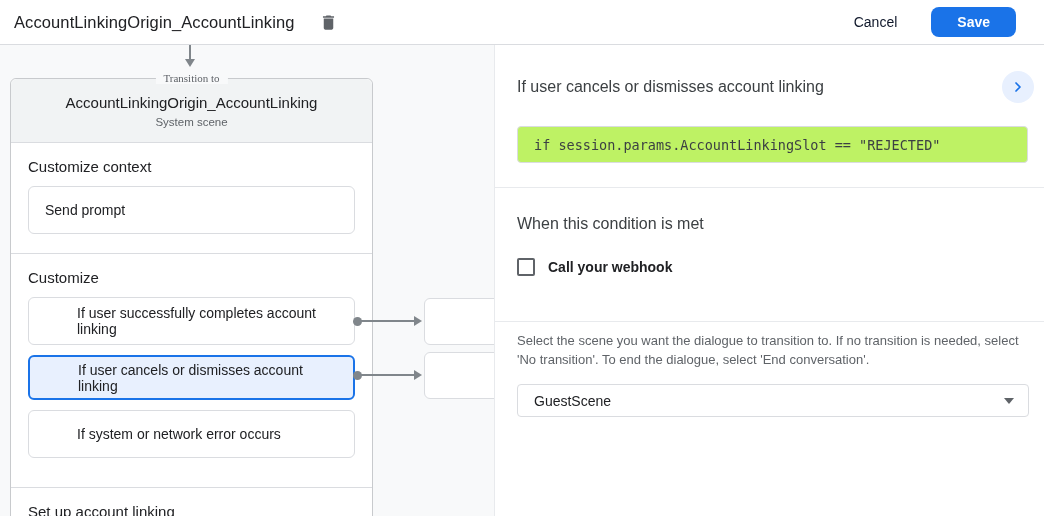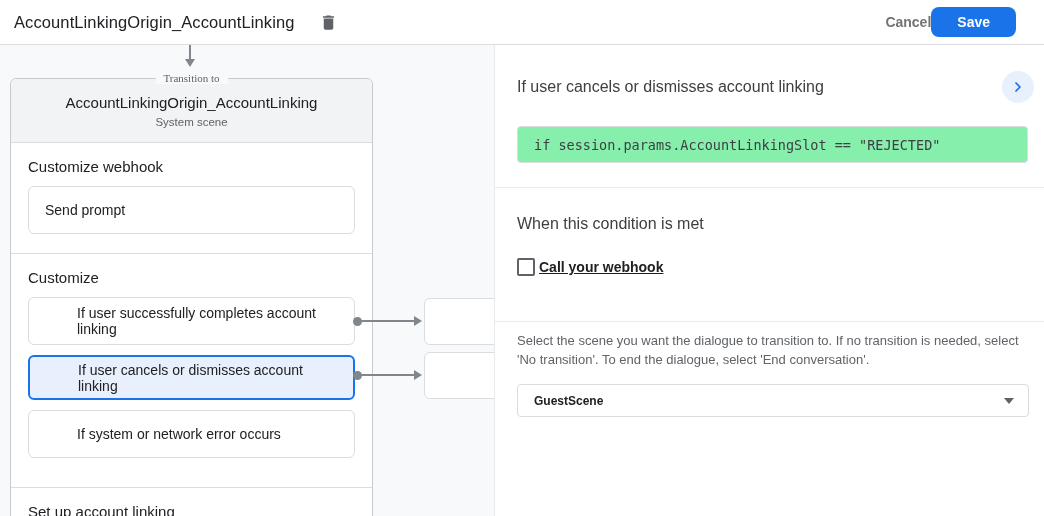--- a/index.html
+++ b/index.html
@@ -6,22 +6,22 @@
   html,body { width:1044px; height:516px; overflow:hidden; background:#fff;
     font-family:"Liberation Sans", sans-serif; color:#202124; }
 
   
   .topbar { height:45px; display:flex; align-items:center; padding:0 14px;
     border-bottom:1px solid #dadce0; background:#fff; }
   .topbar-title { font-size:16.5px; color:#202124; letter-spacing:.1px; }
   .trash-btn { margin-left:20px; background:none; border:none; cursor:pointer;
     display:flex; align-items:center; padding:4px; }
   .topbar-spacer { flex:1; }
-  .cancel-btn { background:none; border:none; color:#737373; font-size:14px;
-    font-weight:700; cursor:pointer; font-family:inherit; }
+  .cancel-btn { background:none; border:none; color:#0f172a; font-size:14px;
+    font-weight:400; cursor:pointer; margin-right:34px; font-family:inherit; }
   .save-btn { background:#1a73e8; color:#fff; border:none; border-radius:8px;
     font-size:14px; font-weight:600; padding:7px 26px; cursor:pointer;
     margin-right:14px; font-family:inherit; }
 
   
   .main { display:flex; height:471px; }
 
   
   .canvas { position:relative; width:494px; background:#f8f9fa; overflow:hidden;
     flex:none; }
@@ -63,38 +63,38 @@
   
   .panel { flex:1; background:#fff; overflow:hidden; position:relative;
     border-left:1px solid #e8eaed; }
   .panel-pad { margin-left:22px; margin-right:16px; }
   .panel-head { display:flex; align-items:center; justify-content:space-between;
     padding-top:26px; }
   .panel-title { font-size:16px; color:#3c4043; }
   .chev-btn { width:32px; height:32px; border-radius:50%; background:#e8f0fe;
     border:none; cursor:pointer; display:flex; align-items:center;
     justify-content:center; margin-right:-6px; flex:none; }
-  .code-box { margin-top:23px; background:#86efac; border:1px solid #dadce0;
+  .code-box { margin-top:23px; background:#bef264; border:1px solid #dadce0;
     border-radius:4px; height:37px; display:flex; align-items:center;
     padding:0 16px; font-family:"DejaVu Sans Mono", monospace; font-size:13.5px;
     color:#3c4043; white-space:pre; }
   .hdivider { border-bottom:1px solid #e8eaed; margin-top:24px; }
   .when-title { font-size:16px; color:#3c4043; margin-top:27px; }
   .cb-row { display:flex; align-items:center; margin-top:25px; cursor:pointer; }
   .cb-box { width:18px; height:18px; border:2px solid #5f6368; border-radius:2px;
     background:#fff; flex:none; }
-  .cb-label { font-size:14px; font-weight:600; color:#202124; margin-left:4px;text-decoration:underline; }
+  .cb-label { font-size:14px; font-weight:600; color:#202124; margin-left:13px; }
   .hdivider2 { border-bottom:1px solid #e8eaed; margin-top:45px; }
   .trans-title { font-size:16px; color:#3c4043; margin-top:29px; }
   .trans-desc { font-size:13px; color:#5f6368; line-height:19px; margin-top:9px;
     max-width:510px; }
   .dropdown { margin-top:15px; width:512px; height:33px; border:1px solid #dadce0;
     border-radius:4px; background:#fff; display:flex; align-items:center;
     justify-content:space-between; padding:0 14px 0 16px; cursor:pointer; }
-  .dropdown-value { font-size:12px; color:#202124;font-weight:bold; }
+  .dropdown-value { font-size:14px; color:#202124; }
   .caret { width:0; height:0; border-left:5px solid transparent;
     border-right:5px solid transparent; border-top:6px solid #5f6368; }
 </style>
 </head>
 <body>
 
 <div class="topbar">
   <span class="topbar-title">AccountLinkingOrigin_AccountLinking</span>
   <button class="trash-btn">
     <span style="display:flex;">
@@ -115,21 +115,21 @@
     <div class="in-arrow-head"></div>
 
     <div class="scene-card">
       <span class="transition-to">Transition to</span>
       <div class="scene-head">
         <div class="scene-name">AccountLinkingOrigin_AccountLinking</div>
         <div class="scene-type">System scene</div>
       </div>
 
       <div class="card-section">
-        <div class="section-title">Customize webhook</div>
+        <div class="section-title">Customize context</div>
         <div class="pill">Send prompt</div>
       </div>
 
       <div class="card-section cond-list">
         <div class="section-title">Customize</div>
         <div class="pill">If user successfully completes account linking</div>
         <div class="pill selected">If user cancels or dismisses account linking</div>
         <div class="pill">If system or network error occurs</div>
       </div>
 

